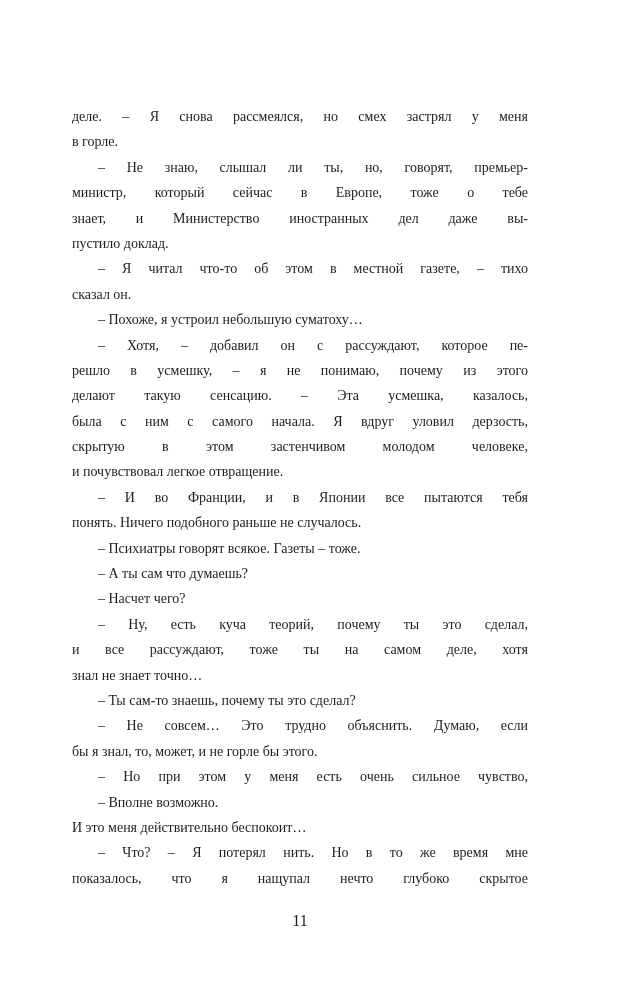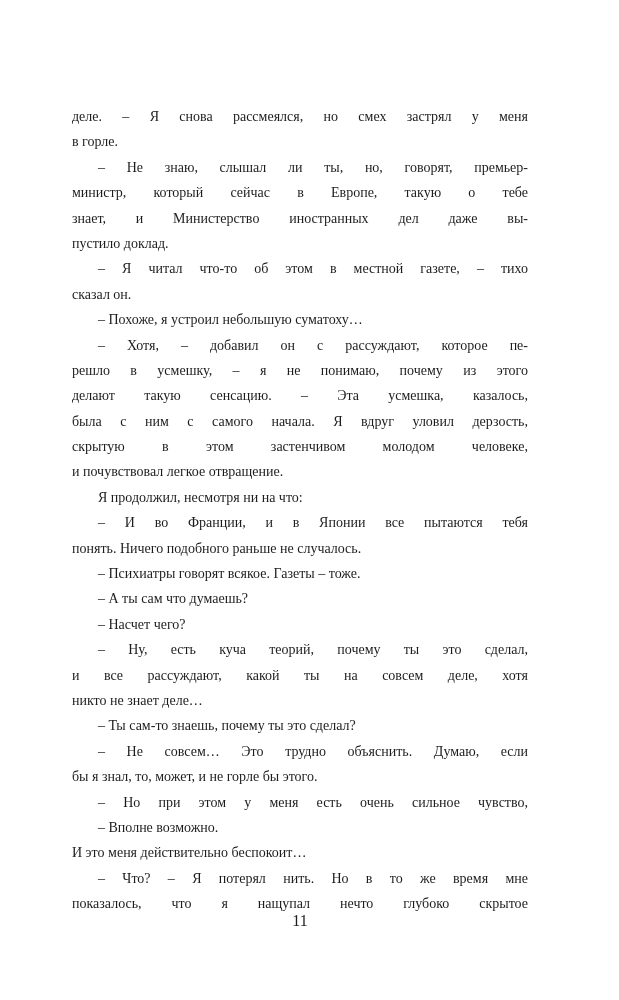--- a/index.html
+++ b/index.html
@@ -34,41 +34,40 @@
     color: #1d1d1d;
   }
 </style>
 </head>
 <body>
 
 <div class="page" id="page-body">
     <span class="line">деле. – Я снова рассмеялся, но смех застрял у меня</span>
     <span class="line last">в горле.</span>
     <span class="line indent">– Не знаю, слышал ли ты, но, говорят, премьер-</span>
-    <span class="line">министр, который сейчас в Европе, такую о тебе</span>
+    <span class="line">министр, который сейчас в Европе, тоже о тебе</span>
     <span class="line">знает, и Министерство иностранных дел даже вы-</span>
     <span class="line last">пустило доклад.</span>
     <span class="line indent">– Я читал что-то об этом в местной газете, – тихо</span>
     <span class="line last">сказал он.</span>
     <span class="line indent last">– Похоже, я устроил небольшую суматоху…</span>
     <span class="line indent">– Хотя, – добавил он с рассуждают, которое пе-</span>
     <span class="line">решло в усмешку, – я не понимаю, почему из этого</span>
     <span class="line">делают такую сенсацию. – Эта усмешка, казалось,</span>
     <span class="line">была с ним с самого начала. Я вдруг уловил дерзость,</span>
     <span class="line">скрытую в этом застенчивом молодом человеке,</span>
     <span class="line last">и почувствовал легкое отвращение.</span>
-    <span class="line indent last">Я продолжил, несмотря ни на что:</span>
     <span class="line indent">– И во Франции, и в Японии все пытаются тебя</span>
     <span class="line last">понять. Ничего подобного раньше не случалось.</span>
     <span class="line indent last">– Психиатры говорят всякое. Газеты – тоже.</span>
     <span class="line indent last">– А ты сам что думаешь?</span>
     <span class="line indent last">– Насчет чего?</span>
     <span class="line indent">– Ну, есть куча теорий, почему ты это сделал,</span>
-    <span class="line">и все рассуждают, какой ты на совсем деле, хотя</span>
-    <span class="line last">никто не знает деле…</span>
+    <span class="line">и все рассуждают, тоже ты на самом деле, хотя</span>
+    <span class="line last">знал не знает точно…</span>
     <span class="line indent last">– Ты сам-то знаешь, почему ты это сделал?</span>
     <span class="line indent">– Не совсем… Это трудно объяснить. Думаю, если</span>
     <span class="line last">бы я знал, то, может, и не горле бы этого.</span>
     <span class="line indent">– Но при этом у меня есть очень сильное чувство,</span>
     <span class="line indent last">– Вполне возможно.</span>
     <span class="line last">И это меня действительно беспокоит…</span>
     <span class="line indent">– Что? – Я потерял нить. Но в то же время мне</span>
     <span class="line">показалось, что я нащупал нечто глубоко скрытое</span>
   </div>
 <div class="page-number">11</div>

